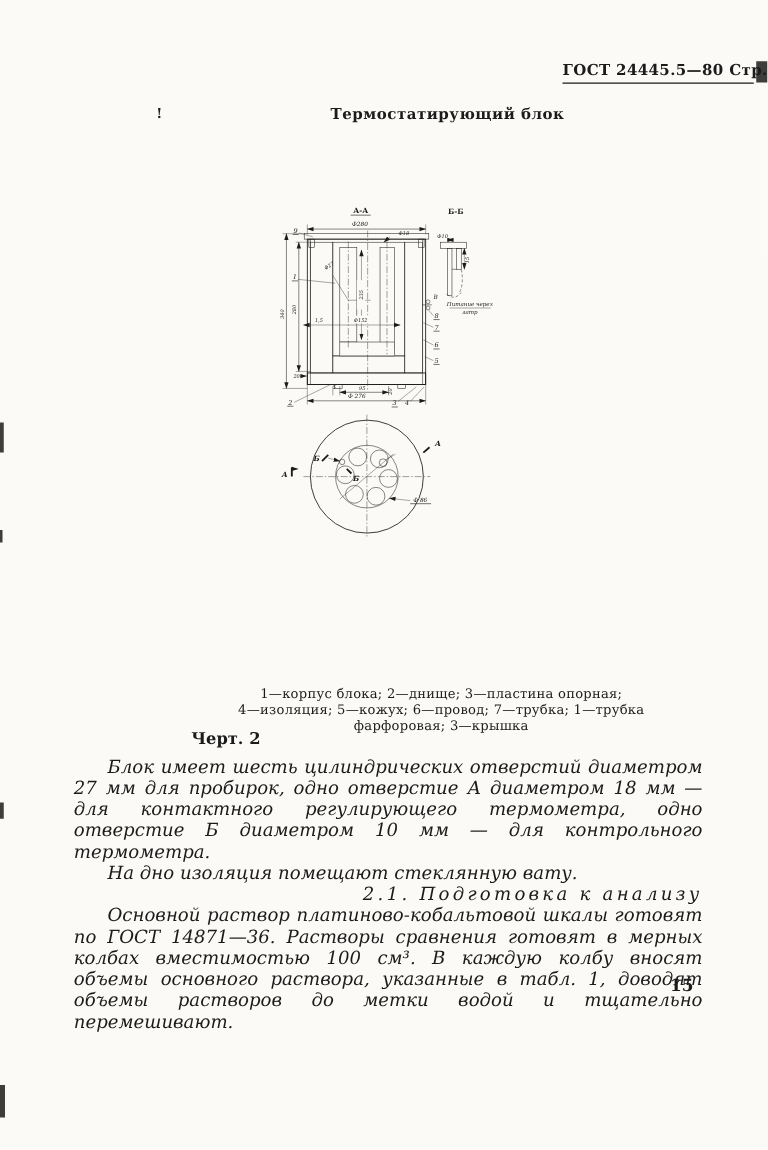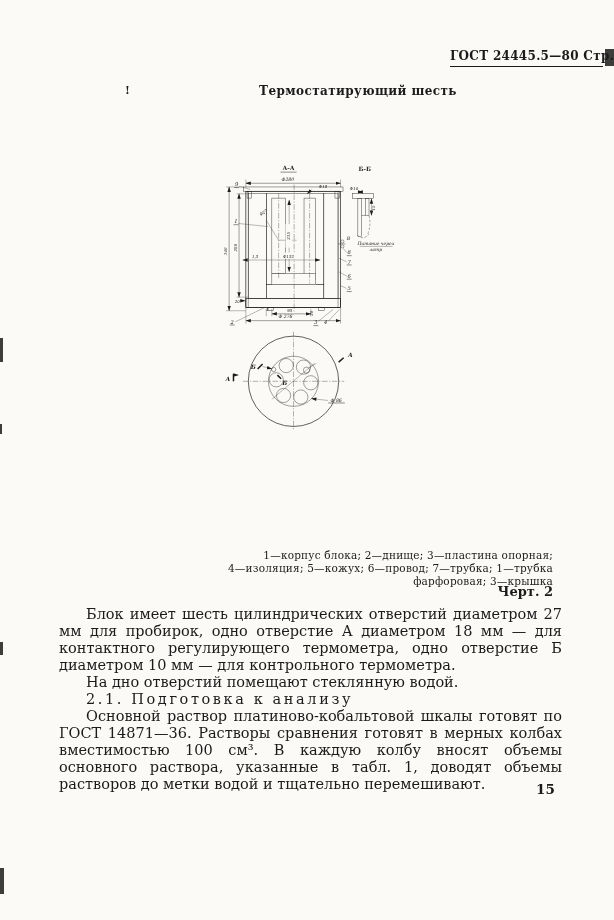--- a/index.html
+++ b/index.html
@@ -17,34 +17,34 @@
     font-size:12px;font-weight:bold;letter-spacing:.3px;
     text-align:right;white-space:nowrap;
     border-bottom:1.5px solid #1b1b1b;padding-bottom:3px;
   }
   #fig-title{
     left:238px;top:84px;width:240px;text-align:center;
     font-size:12px;font-weight:bold;letter-spacing:.4px;white-space:nowrap;
   }
   #edge-mark{left:125px;top:84px;font-size:11px;font-weight:bold;}
   #legend{
-    left:153px;top:549px;width:400px;text-align:right;
+    left:153px;top:549px;width:400px;text-align:center;
     font-size:10.5px;line-height:13px;letter-spacing:.2px;
   }
   #legend .ln{white-space:nowrap;}
   #fig-caption{
-    left:153px;top:584px;width:400px;text-align:right;
+    left:153px;top:584px;width:400px;text-align:left;
     font-size:13px;font-weight:bold;
   }
   #bodytext{
     left:59px;top:606px;width:503px;
     font-size:14.5px;line-height:17px;text-align:justify;
   }
-  #bodytext p{margin:0;text-indent:27px;}
-  #bodytext p.spaced{letter-spacing:2.6px;text-align:left;}
+  #bodytext p{margin:0;text-indent:27px;font-style:italic;}
+  #bodytext p.spaced{letter-spacing:2.6px;text-align:right;}
   #page-num{left:536px;top:781px;font-size:13.5px;font-weight:bold;}
   .artifact{background:#1b1b1b;opacity:.85;}
   svg text{font-family:"DejaVu Serif","Liberation Serif",serif;fill:#1b1b1b;}
   .dimtxt{font-size:7.5px;font-style:italic;}
   .dimtxt-s{font-size:6.5px;font-style:italic;}
   .callout{font-size:8.5px;font-style:italic;}
   .seclbl{font-size:9.5px;font-weight:bold;}
   .notetxt{font-size:7.2px;font-style:italic;}
   .thin{stroke:#222;stroke-width:.7;fill:none;}
   .vthin{stroke:#333;stroke-width:.55;fill:none;}
@@ -55,21 +55,21 @@
   .flag{stroke:#1b1b1b;stroke-width:2.4;fill:none;}
   .bg{fill:#fbfaf7;}
 </style>
 </head>
 <body>
 
 <div id="page">
 
   <div class="abs" id="header">ГОСТ 24445.5—80 Стр. 3</div>
   <div class="abs" id="edge-mark">!</div>
-  <div class="abs" id="fig-title">Термостатирующий шесть</div>
+  <div class="abs" id="fig-title">Термостатирующий блок</div>
 
   <svg class="abs" style="left:218px;top:105px;" width="354" height="448" viewBox="218 105 572 553">
     <defs>
       <pattern id="hatch" patternUnits="userSpaceOnUse" width="5" height="5">
         <line x1="0" y1="5" x2="5" y2="0" stroke="#3a3a3a" stroke-width="0.55"></line>
       </pattern>
       <pattern id="xhatch" patternUnits="userSpaceOnUse" width="6.5" height="6.5">
         <line x1="0" y1="0" x2="6.5" y2="6.5" stroke="#4a4a4a" stroke-width="0.5"></line>
         <line x1="6.5" y1="0" x2="0" y2="6.5" stroke="#4a4a4a" stroke-width="0.5"></line>
       </pattern>
@@ -251,21 +251,21 @@
   <div class="abs" id="legend">
     <div class="ln">1—корпус блока; 2—днище; 3—пластина опорная;</div>
     <div class="ln">4—изоляция; 5—кожух; 6—провод; 7—трубка; 1—трубка</div>
     <div class="ln">фарфоровая; 3—крышка</div>
   </div>
 
   <div class="abs" id="fig-caption">Черт. 2</div>
 
   <div class="abs" id="bodytext">
     <p>Блок имеет шесть цилиндрических отверстий диаметром 27 мм для пробирок, одно отверстие А диаметром 18 мм — для контактного регулирующего термометра, одно отверстие Б диаметром 10 мм — для контрольного термометра.</p>
-    <p>На дно отверстий помещают стеклянную водой.</p>
+    <p>На дно изоляция помещают стеклянную вату.</p>
     <p class="spaced">2.1. Подготовка к анализу</p>
     <p>Основной раствор платиново-кобальтовой шкалы готовят по ГОСТ 14871—36. Растворы сравнения готовят в мерных колбах вместимостью 100 см³. В каждую колбу вносят объемы основного раствора, указанные в табл. 1, доводят объемы растворов до метки водой и тщательно перемешивают.</p>
   </div>
 
   <div class="abs" id="page-num">15</div>
 
   <div class="abs artifact" style="left:0;top:338px;width:3px;height:24px;"></div>
   <div class="abs artifact" style="left:0;top:424px;width:2px;height:10px;"></div>
   <div class="abs artifact" style="left:0;top:642px;width:3px;height:13px;"></div>
   <div class="abs artifact" style="left:0;top:868px;width:4px;height:26px;"></div>

